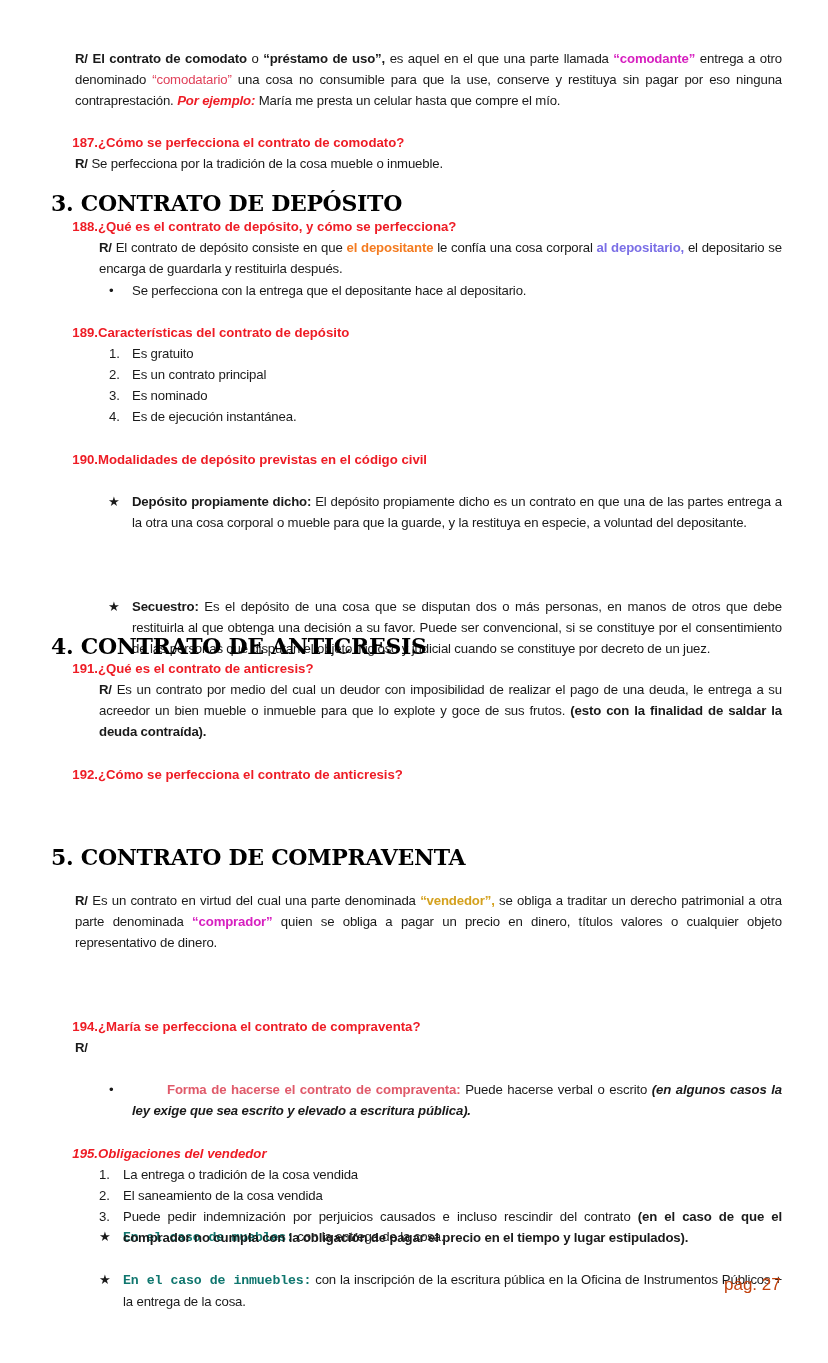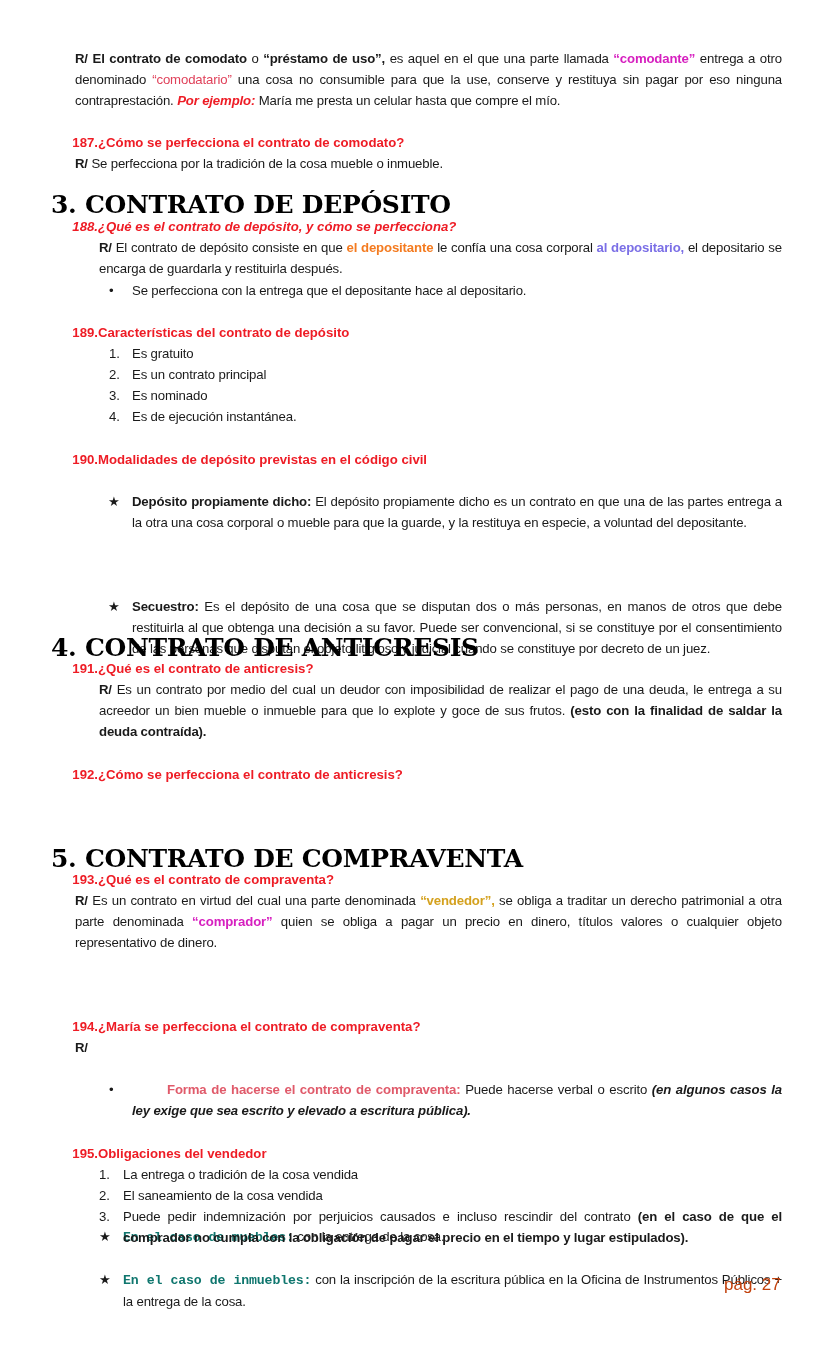--- a/index.html
+++ b/index.html
@@ -7,21 +7,21 @@
          font-family: "Liberation Sans Narrow", "Liberation Sans", sans-serif; color: #1a1a1a; }
   .page { position: absolute; left: 2px; top: 0; width: 828px; height: 1043px; }
   .txt { font-size: 13.2px; line-height: 21px; letter-spacing: -0.15px; }
   .just { text-align: justify; }
   .b { font-weight: bold; }
   .i { font-style: italic; }
   .red { color: #ee1c25; }
   .q { color: #ee1c25; font-weight: bold; font-size: 13.2px; line-height: 21px; position: absolute; left: 49px; text-align: right; }
   .q .num { display: inline-block; width: 47px; }
   .h { position: absolute; left: 49px; font-family: "DejaVu Serif", serif; font-weight: bold;
-       font-size: 25px; letter-spacing: -0.3px; color: #000; }
+       font-size: 22px; letter-spacing: -0.3px; color: #000; }
   .block { position: absolute; }
   .mag { color: #d61fbf; font-weight: bold; }
   .rose { color: #e0415a; }
   .orange { color: #f47b20; font-weight: bold; }
   .lav { color: #7b6fe6; font-weight: bold; }
   .gold { color: #d4a11e; font-weight: bold; }
   .salmon { color: #e05a6a; font-weight: bold; padding-left: 35px; }
   .cyan { color: #0f766e; font-weight: bold; font-family: Liberation Mono, monospace; }
   .li { position: relative; }
   .marker { position: absolute; }
@@ -39,21 +39,21 @@
 
   <div class="q" style="top:132px;">
     <span class="num">187.</span><span>¿Cómo se perfecciona el contrato de comodato?</span>
   </div>
   <div class="block txt" style="left:73px; top:153px; width:707px;">
     <span class="b">R/</span><span> Se perfecciona por la tradición de la cosa mueble o inmueble.</span>
   </div>
 
   <div class="h" style="top:190px;">3. CONTRATO DE DEPÓSITO</div>
 
-  <div class="q" style="top:216px;font-style:italic;">
+  <div class="q" style="top:216px;">
     <span class="num">188.</span><span>¿Qué es el contrato de depósito, y cómo se perfecciona?</span>
   </div>
   <div class="block txt just" style="left:97px; top:237px; width:683px;">
     <span class="b">R/</span><span> El contrato de depósito consiste en que </span><span class="orange">el depositante</span><span> le confía una cosa corporal </span><span class="lav">al depositario,</span><span> el depositario se encarga de guardarla y restituirla después.</span>
   </div>
   <div class="block txt li" style="left:130px; top:280px; width:650px;">
     <span class="marker" style="left:-23px;">•</span>
     <span>Se perfecciona con la entrega que el depositante hace al depositario.</span>
   </div>
 
@@ -87,23 +87,20 @@
   <div class="block txt just" style="left:97px; top:679px; width:683px;">
     <span class="b">R/</span><span> Es un contrato por medio del cual un deudor con imposibilidad de realizar el pago de una deuda, le entrega a su acreedor un bien mueble o inmueble para que lo explote y goce de sus frutos. </span><span class="b">(esto con la finalidad de saldar la deuda contraída).</span>
   </div>
 
   <div class="q" style="top:764px;">
     <span class="num">192.</span><span>¿Cómo se perfecciona el contrato de anticresis?</span>
   </div>
 
   <div class="h" style="top:844px;">5. CONTRATO DE COMPRAVENTA</div>
 
-  <div class="q" style="top:869px;">
-    <span class="num">193.</span><span>¿Qué es el contrato de compraventa?</span>
-  </div>
   <div class="block txt just" style="left:73px; top:890px; width:707px;">
     <span class="b">R/</span><span> Es un contrato en virtud del cual una parte denominada </span><span class="gold">“vendedor”,</span><span> se obliga a traditar un derecho patrimonial a otra parte denominada </span><span class="mag">“comprador”</span><span> quien se obliga a pagar un precio en dinero, títulos valores o cualquier objeto representativo de dinero.</span>
   </div>
   <div class="block txt just li" style="left:130px; top:953px; width:650px;">
     <span class="marker" style="left:-23px;">•</span>
     <span class="salmon">Forma de hacerse el contrato de compraventa:</span><span> Puede hacerse verbal o escrito </span><span class="b i">(en algunos casos la ley exige que sea escrito y elevado a escritura pública).</span>
   </div>
 
   <div class="q" style="top:1016px;">
     <span class="num">194.</span><span>¿María se perfecciona el contrato de compraventa?</span>
@@ -111,21 +108,21 @@
   <div class="block txt b" style="left:73px; top:1037px;">R/</div>
   <div class="block txt li" style="left:121px; top:1058px; width:659px;">
     <span class="marker" style="left:-24px;">★</span>
     <span class="cyan">En el caso de muebles:</span><span> con la entrega de la cosa.</span>
   </div>
   <div class="block txt just li" style="left:121px; top:1079px; width:659px;">
     <span class="marker" style="left:-24px;">★</span>
     <span class="cyan">En el caso de inmuebles:</span><span> con la inscripción de la escritura pública en la Oficina de Instrumentos Públicos + la entrega de la cosa.</span>
   </div>
 
-  <div class="q" style="top:1143px;">
+  <div class="q" style="top:1143px;font-style:italic;">
     <span class="num">195.</span><span>Obligaciones del vendedor</span>
   </div>
   <div class="block txt just" style="left:121px; top:1164px; width:659px;">
     <div class="li"><span class="marker" style="left:-24px;">1.</span><span>La entrega o tradición de la cosa vendida</span></div>
     <div class="li"><span class="marker" style="left:-24px;">2.</span><span>El saneamiento de la cosa vendida</span></div>
     <div class="li"><span class="marker" style="left:-24px;">3.</span><span>Puede pedir indemnización por perjuicios causados e incluso rescindir del contrato </span><span class="b">(en el caso de que el comprador no cumpla con la obligación de pagar el precio en el tiempo y lugar estipulados).</span></div>
   </div>
 
   <div class="footer">pág. 27</div>
 </div>

